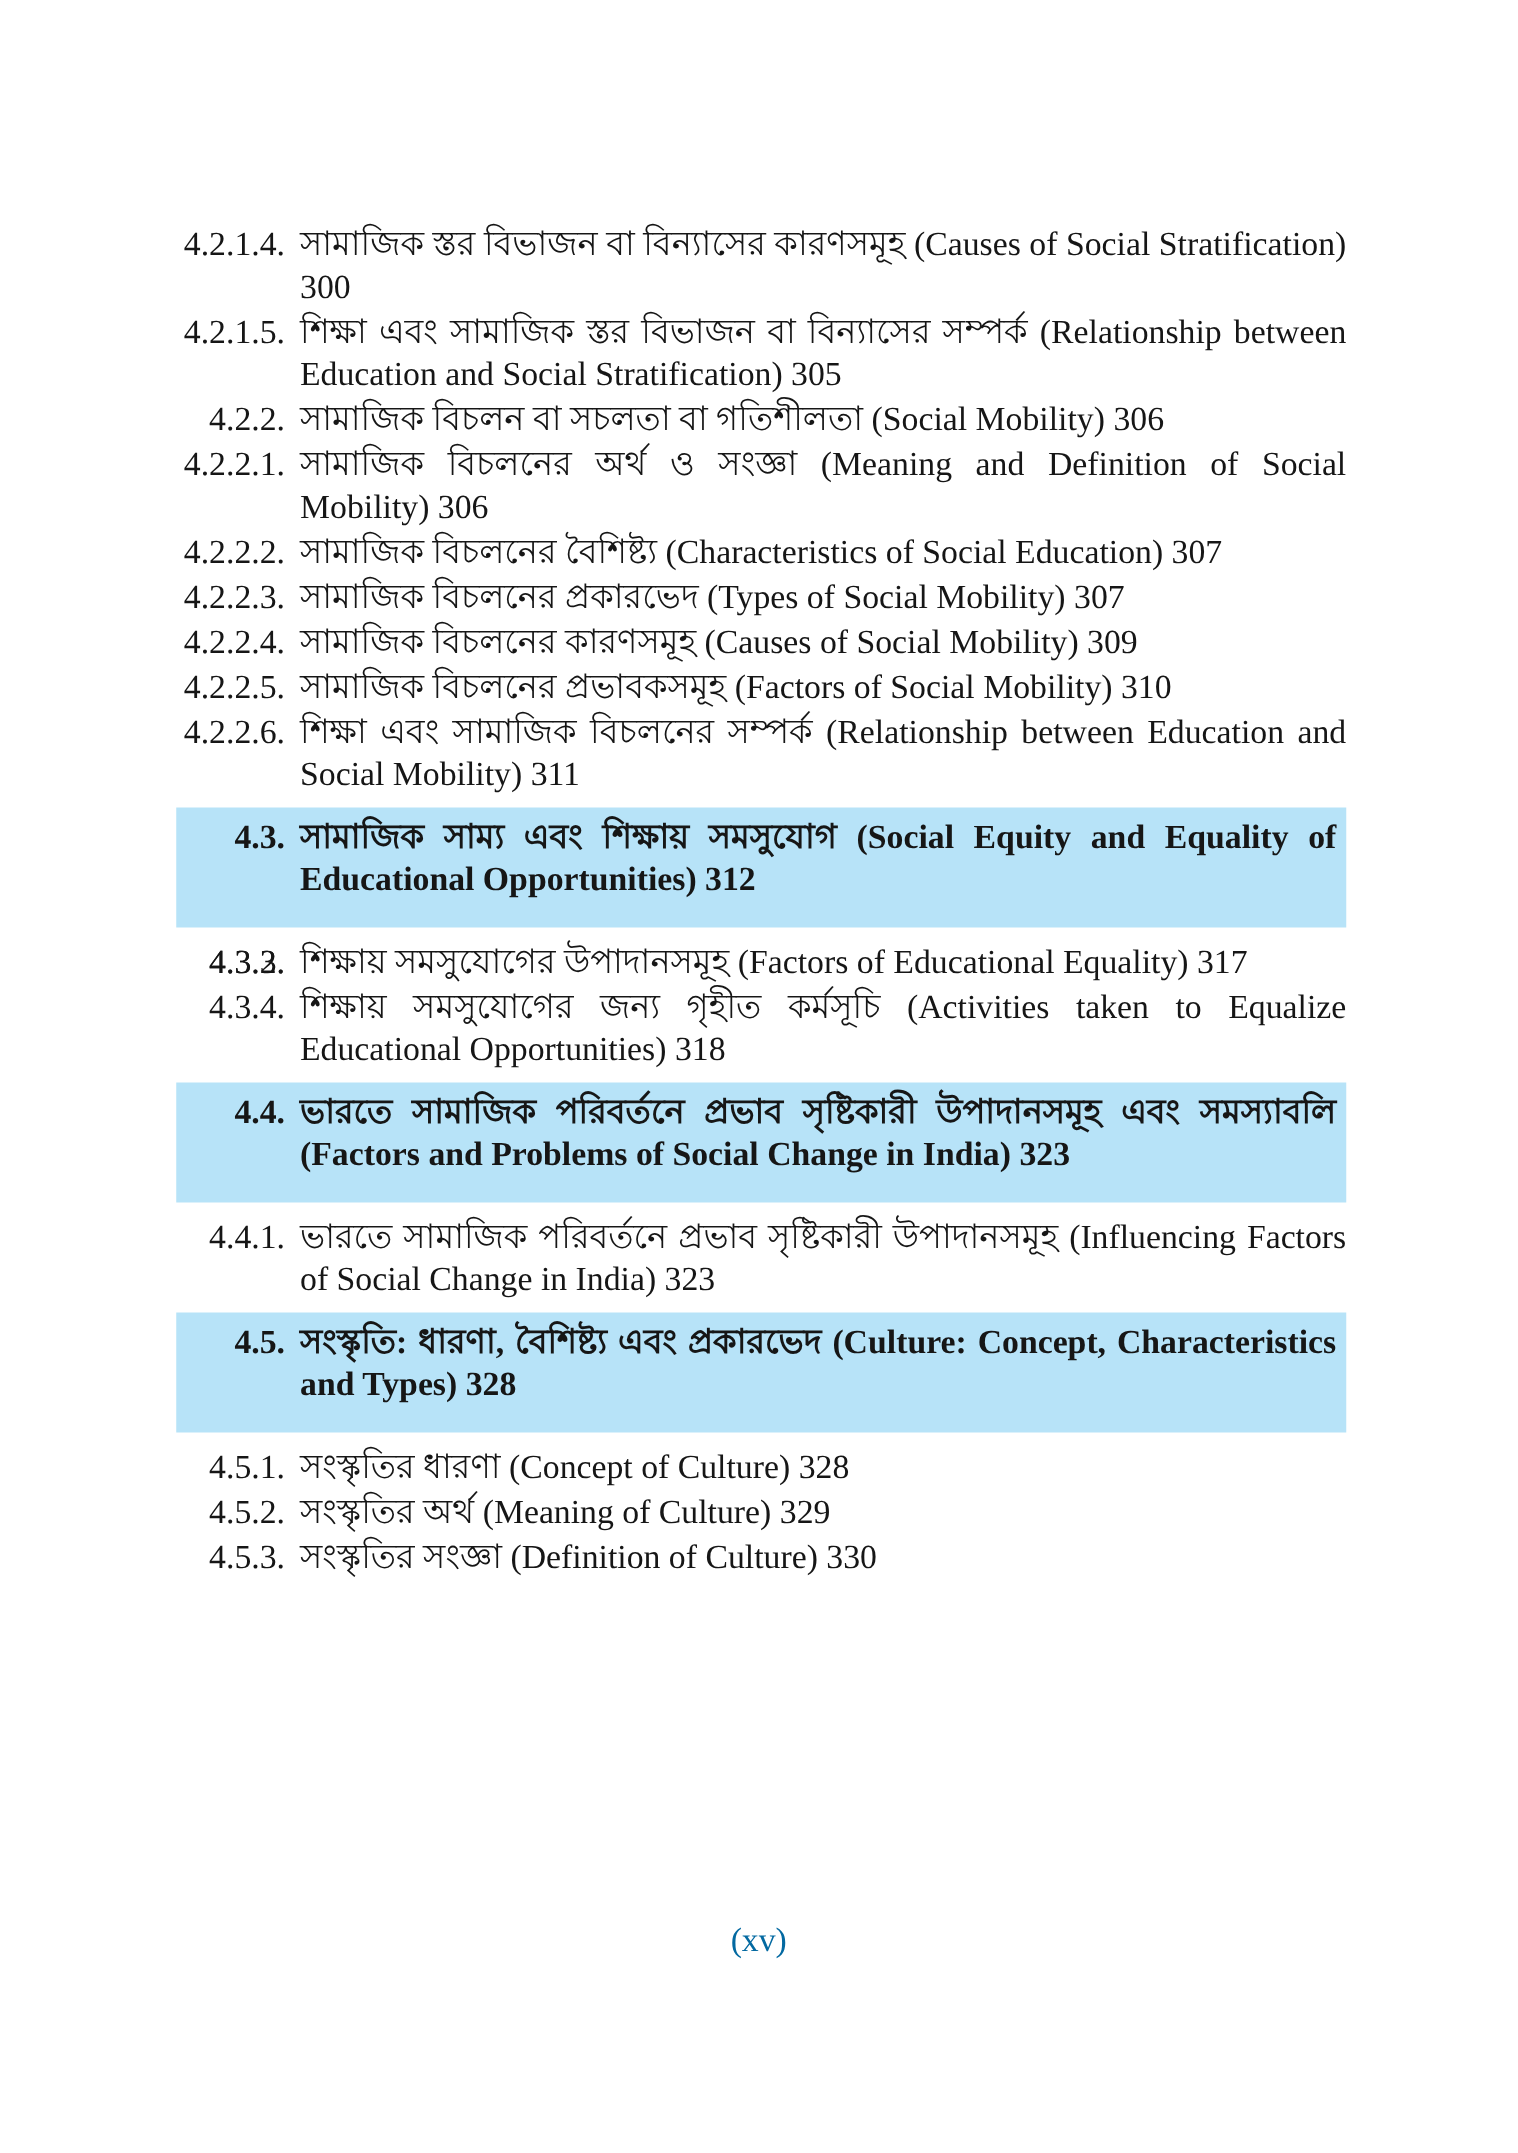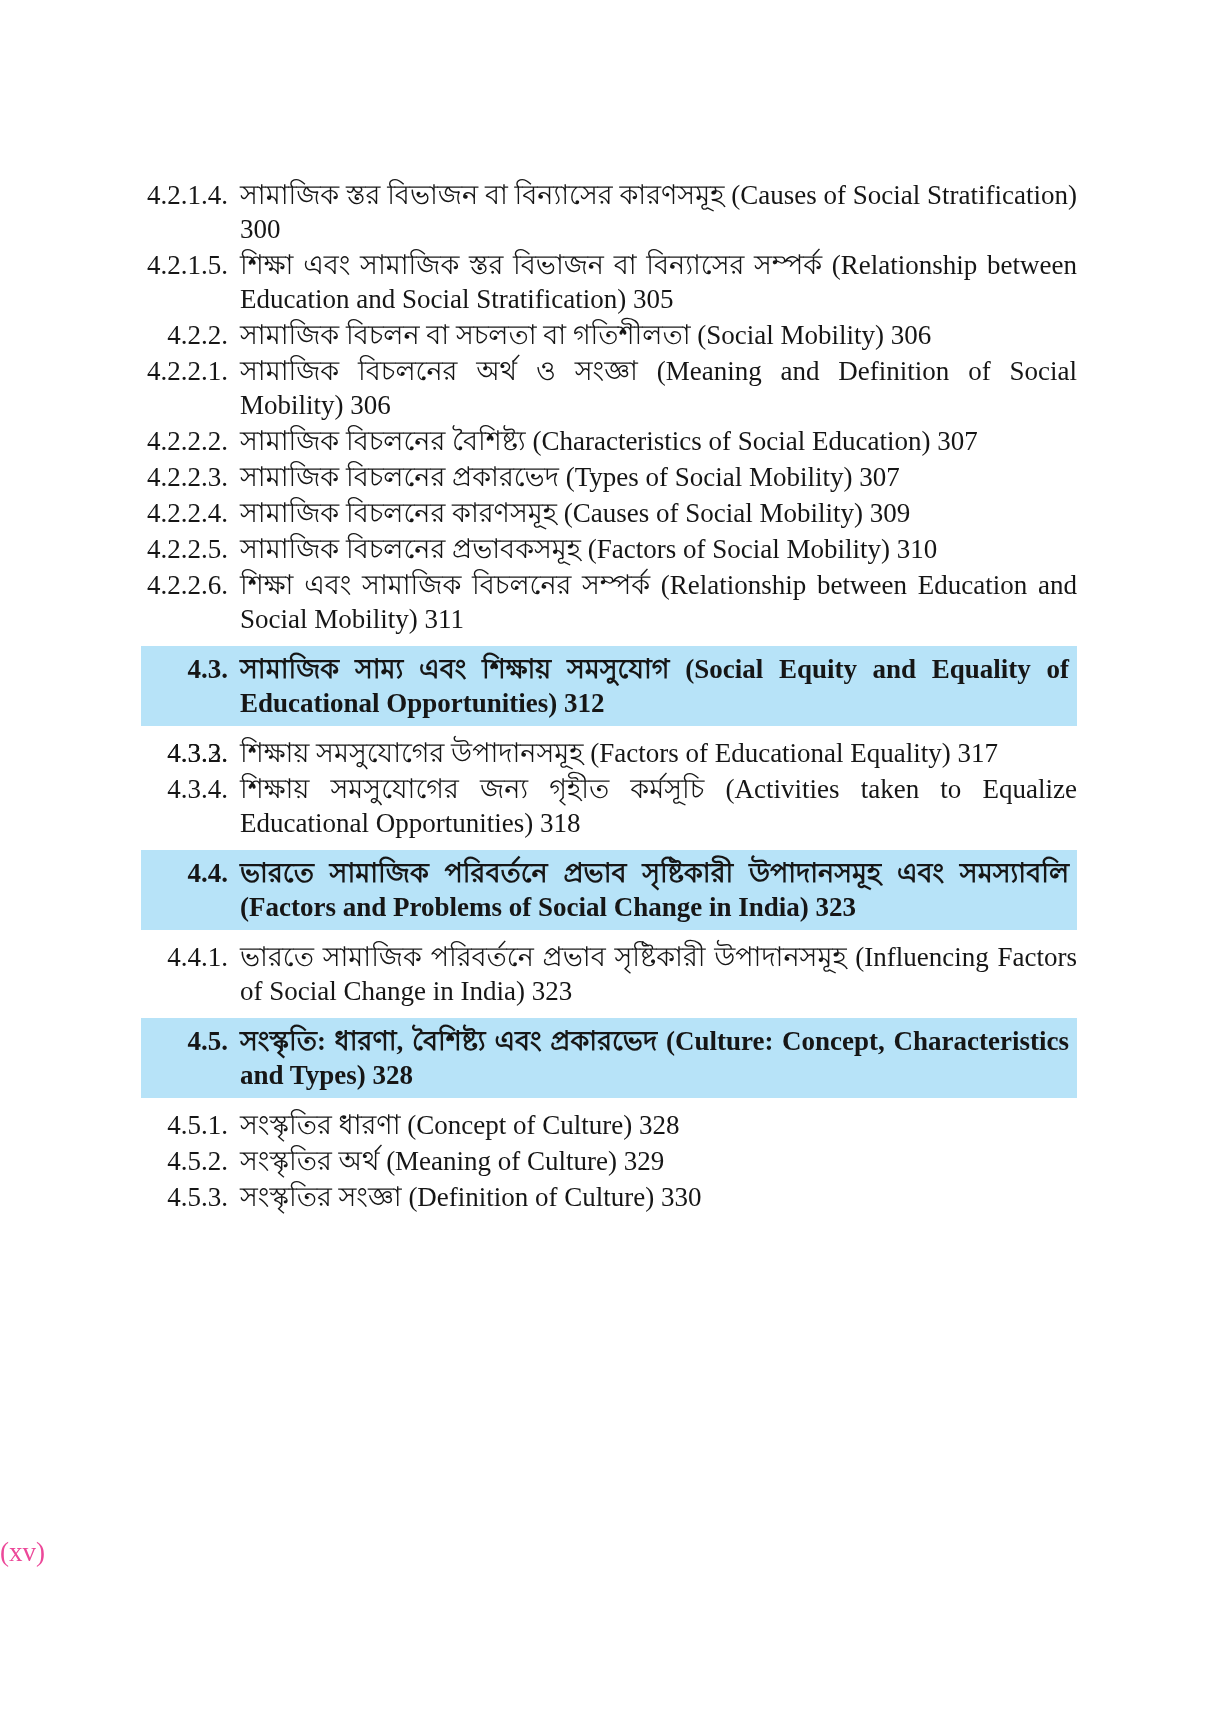--- a/index.html
+++ b/index.html
@@ -33,33 +33,34 @@
     top: 0;
     width: 87px;
     text-align: right;
     white-space: nowrap;
   }
   .entry.highlight {
     background: var(--hl, #b7e3f8);
     font-weight: 700;
     margin: 10px 0;
     padding-top: 6px;
-    padding-bottom: 6px;
+    padding-bottom: 22px;
     padding-right: 8px;
   }
   .entry.highlight .num {
     top: 6px;
   }
   .footer {
     position: absolute;
     left: 0;
     right: 0;
     top: 1537px;
+    text-align: center;
     font-size: 27px;
-    color: #ec4899;
+    color: #0369a1;
   }
 </style>
 </head>
 <body>
 
 <div class="content" id="toc-list">
     <div class="entry"><span class="num">4.2.1.4.</span><span class="text"><span>সামাজিক স্তর বিভাজন বা বিন্যাসের কারণসমূহ</span> <span>(Causes of Social Stratification)</span> <span>300</span></span></div>
     <div class="entry"><span class="num">4.2.1.5.</span><span class="text"><span>শিক্ষা এবং সামাজিক স্তর বিভাজন বা বিন্যাসের সম্পর্ক</span> <span>(Relationship between Education and Social Stratification)</span> <span>305</span></span></div>
     <div class="entry"><span class="num">4.2.2.</span><span class="text"><span>সামাজিক বিচলন বা সচলতা বা গতিশীলতা</span> <span>(Social Mobility)</span> <span>306</span></span></div>
     <div class="entry"><span class="num">4.2.2.1.</span><span class="text"><span>সামাজিক বিচলনের অর্থ ও সংজ্ঞা</span> <span>(Meaning and Definition of Social Mobility)</span> <span>306</span></span></div>

